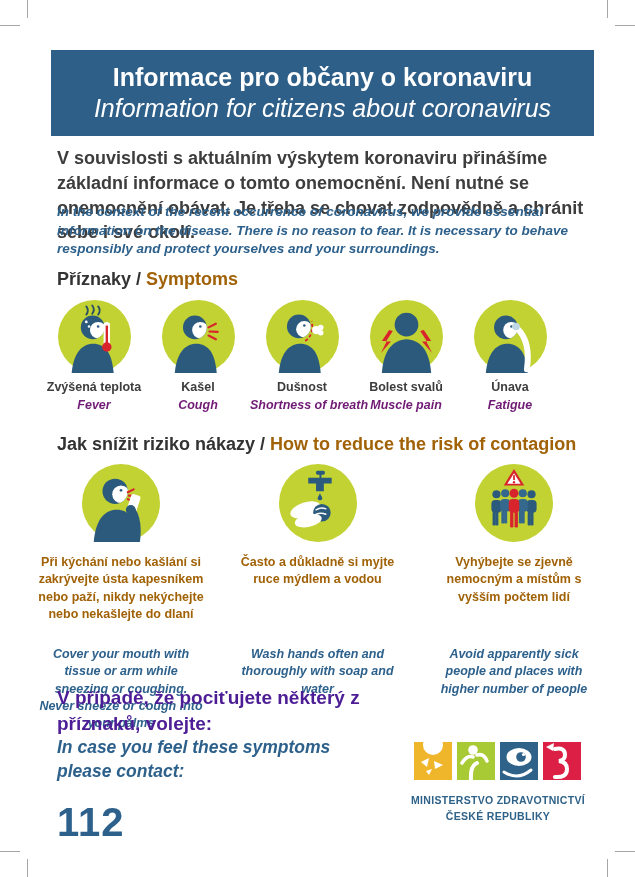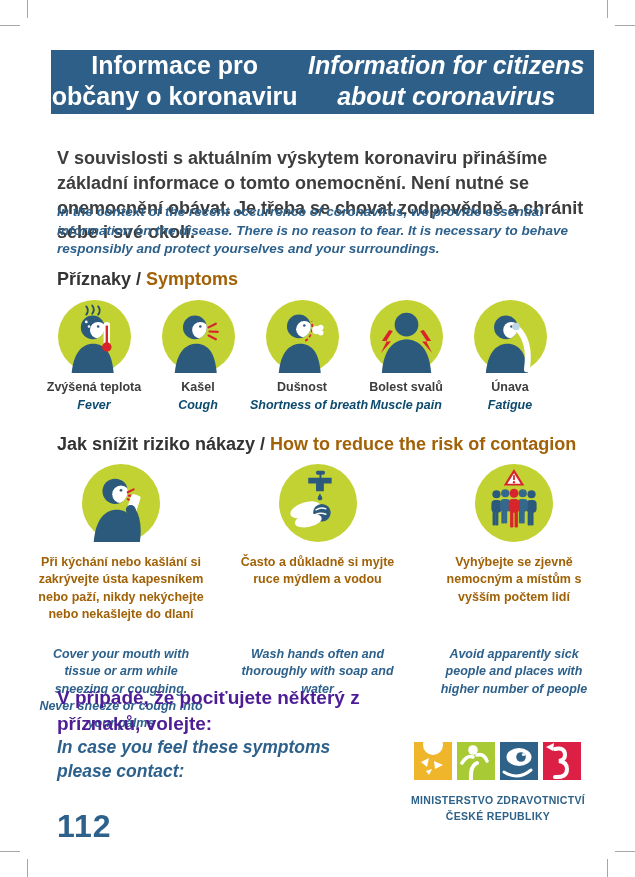--- a/index.html
+++ b/index.html
@@ -1,51 +1,51 @@
 <!DOCTYPE html>
 <html lang="cs"><head>
 <meta charset="utf-8">
 <style>
   html,body{margin:0;padding:0;background:#ffffff;}
   .page{position:relative;width:635px;height:877px;background:#fff;overflow:hidden;
         font-family:"Liberation Sans","DejaVu Sans",sans-serif;}
   
   .crop{position:absolute;background:#a6a6a6;}
   
-  .header-band{position:absolute;left:51px;top:50px;width:543px;height:64px;background:#2e5f88;
-               color:#fff;display:flex;flex-direction:row;justify-content:center;text-align:center;}
+  .header-band{position:absolute;left:51px;top:50px;width:543px;height:86px;background:#2e5f88;
+               color:#fff;display:flex;flex-direction:column;justify-content:center;text-align:center;}
   .header-title{font-size:25px;font-weight:bold;line-height:1.25;}
-  .header-sub{font-size:25px;font-weight:bold;font-style:italic;line-height:1.25;}
+  .header-sub{font-size:25px;font-weight:normal;font-style:italic;line-height:1.25;}
   
   .intro-cs{position:absolute;left:57px;top:146px;width:538px;font-size:18px;font-weight:bold;
             color:#3d3d3d;line-height:1.38;}
   .intro-en{position:absolute;left:57px;top:203px;width:538px;font-size:13.5px;font-weight:bold;
             font-style:italic;color:#2d618c;line-height:1.38;}
   
   .section-heading{position:absolute;left:57px;font-size:18px;font-weight:bold;color:#333;}
   .section-heading .en{color:#a16207;}
   #heading-symptoms{top:269px;}
   #heading-prevention{top:434px;}
   
   .symptoms-row{position:absolute;left:42px;top:300px;width:545px;display:flex;}
   .symptom-card{width:104px;text-align:center;}
   .icon-circle{display:block;margin:0 auto;}
   .sym-cs{font-size:12.5px;font-weight:bold;color:#3d3d3d;margin-top:7px;white-space:nowrap;}
-  .sym-en{font-size:12.5px;font-style:italic;font-weight:bold;color:#0c4a6e;margin-top:4px;white-space:nowrap;}
+  .sym-en{font-size:12.5px;font-style:italic;font-weight:bold;color:#701a75;margin-top:4px;white-space:nowrap;}
   
   .prevention-row{position:absolute;left:30px;top:464px;width:575px;display:flex;justify-content:space-between;}
   .prev-card{width:182px;text-align:center;}
   .prev-card .icon-circle{margin-bottom:12px;}
   .prev-cs{font-size:12.5px;font-weight:bold;color:#a16207;line-height:1.38;min-height:70px;padding:0 8px;}
   .prev-en{font-size:12.5px;font-style:italic;font-weight:bold;color:#2d618c;line-height:1.38;margin-top:22px;padding:0 8px;}
   
   .contact{position:absolute;left:57px;top:685px;width:320px;}
   .contact-cs{font-size:19px;font-weight:bold;color:#4c1d95;line-height:1.35;}
   .contact-en{font-size:17.5px;font-weight:bold;font-style:italic;color:#2d618c;line-height:1.35;}
-  .phone{font-size:32px;font-weight:bold;color:#2d618c;margin-top:24px;letter-spacing:1px;}
+  .phone{font-size:40px;font-weight:bold;color:#2d618c;margin-top:16px;letter-spacing:1px;}
   
   .logo-block{position:absolute;left:407px;top:741px;width:182px;text-align:center;}
   .logo-text{font-size:10.5px;font-weight:bold;color:#2e6288;line-height:1.55;letter-spacing:0.3px;
              margin-top:7px;white-space:nowrap;}
 </style>
 </head>
 <body>
 
 <div class="page">
 

